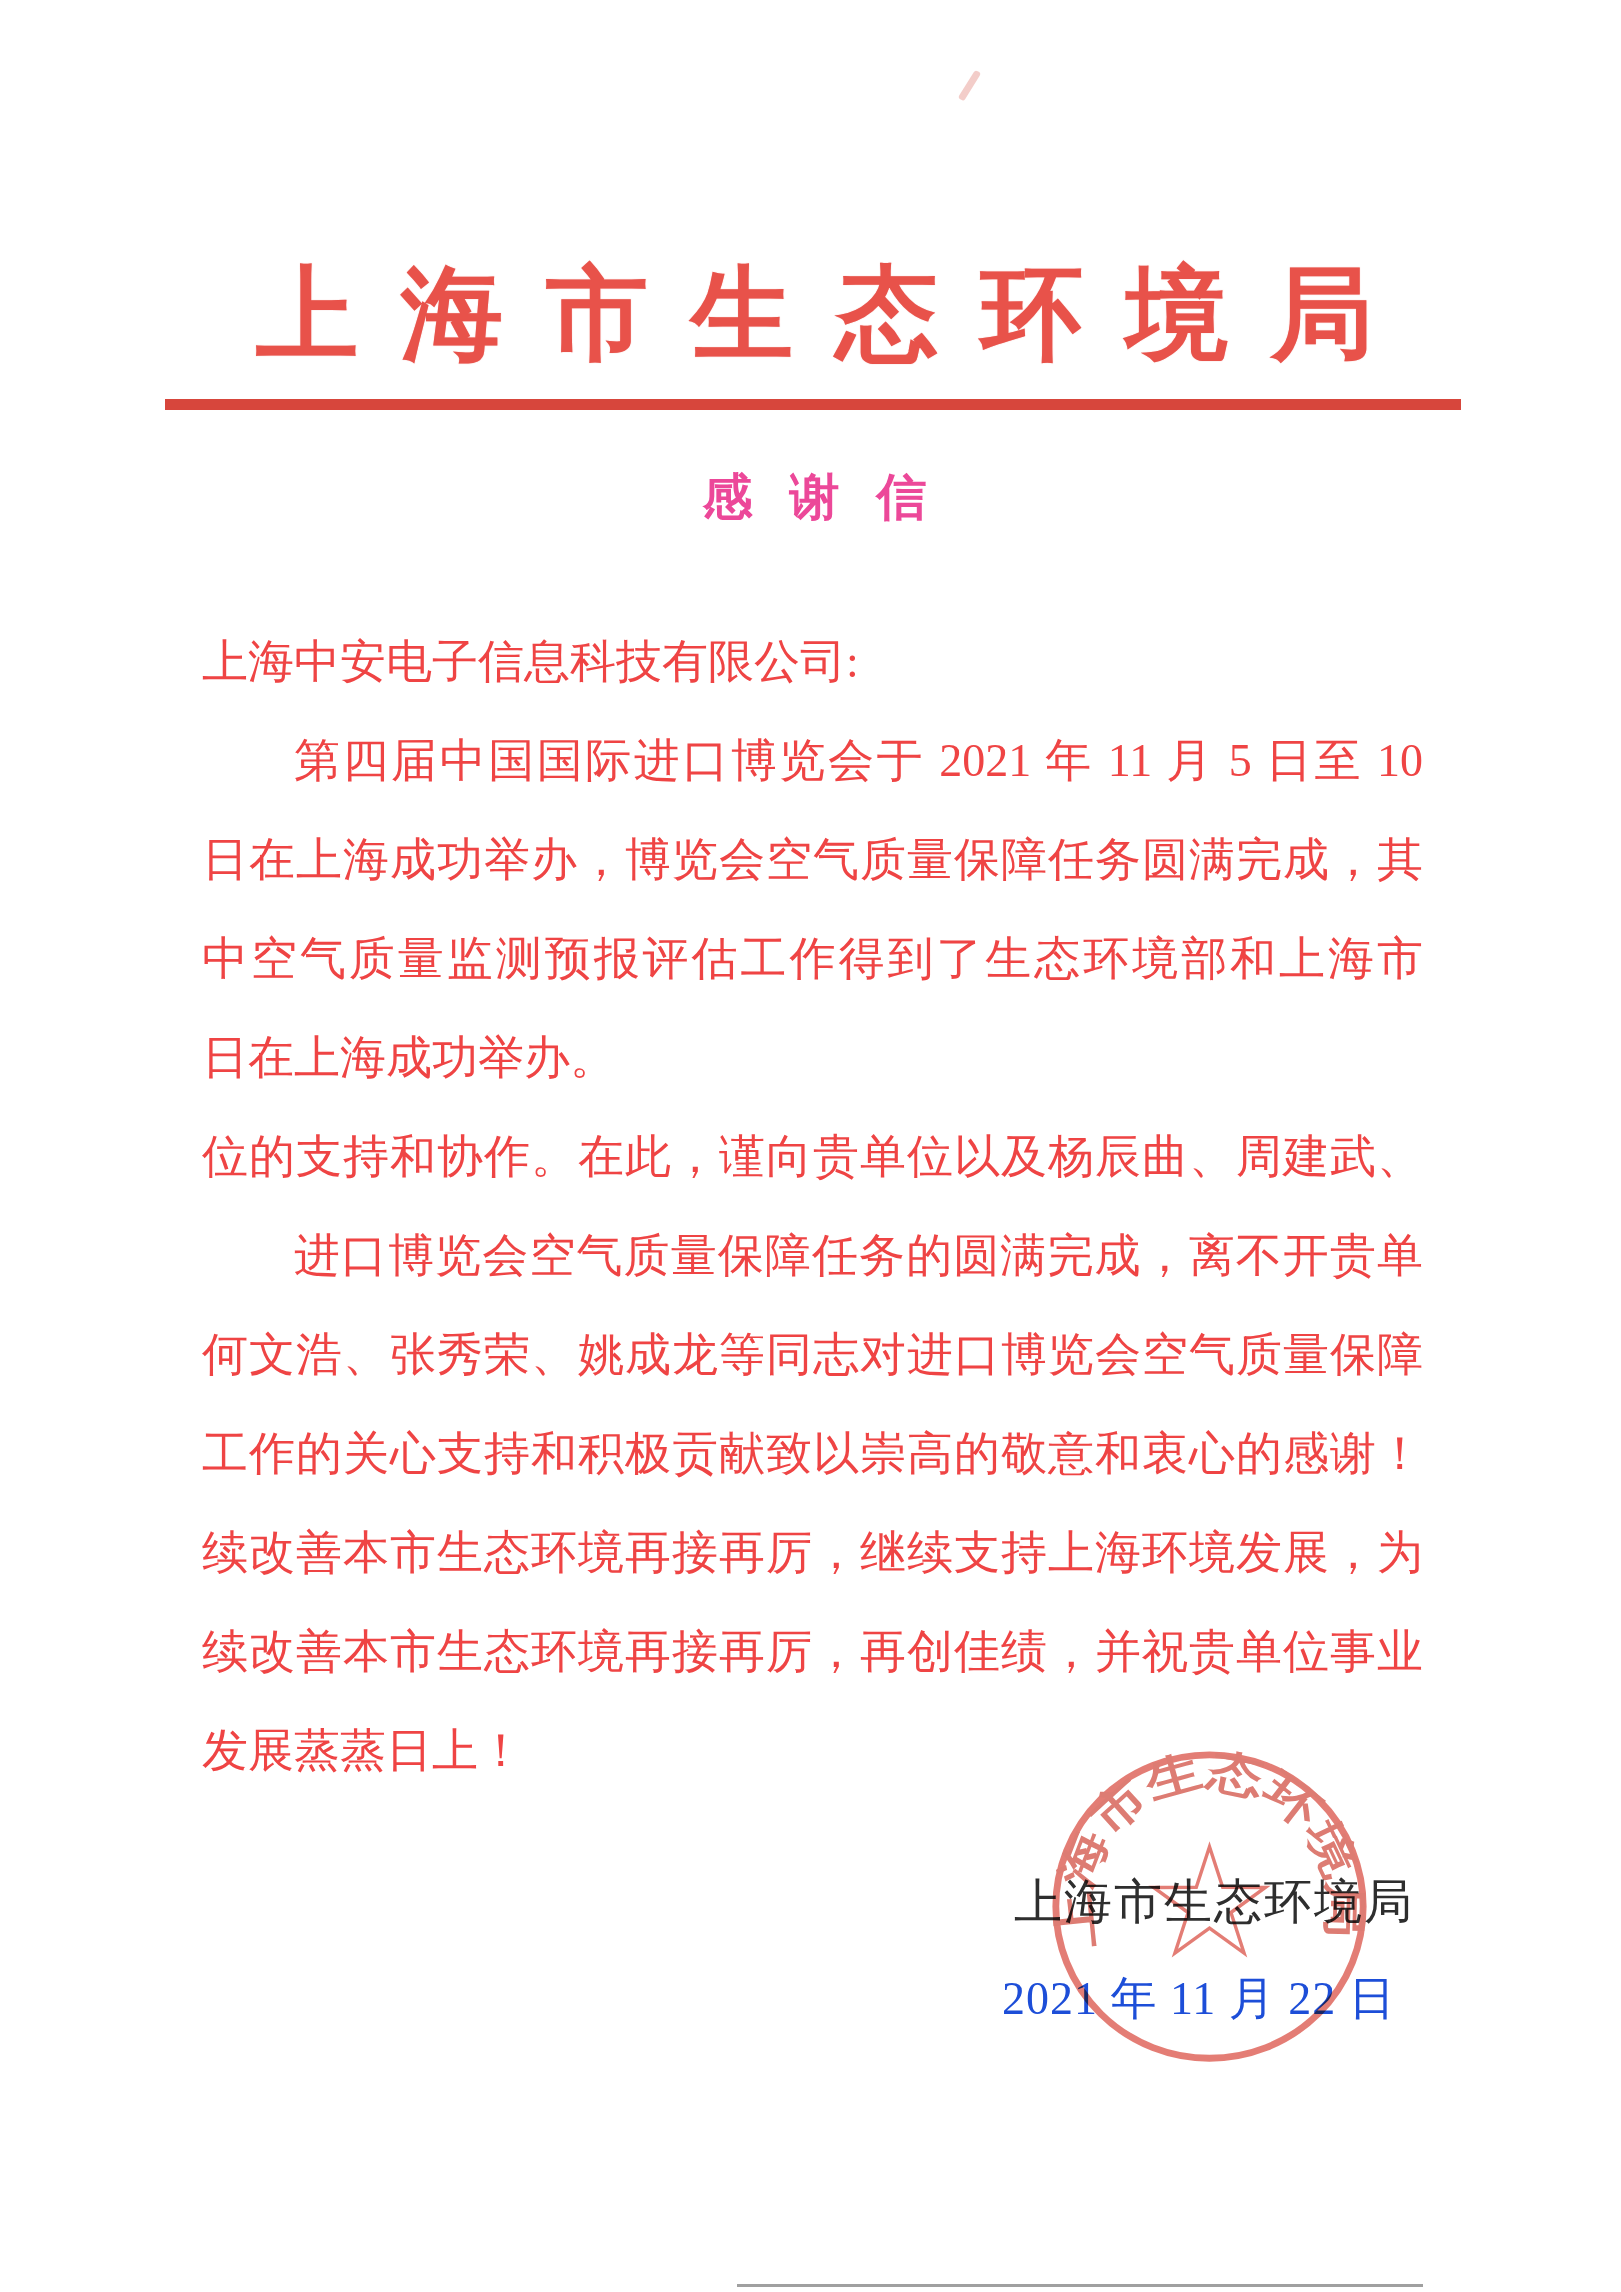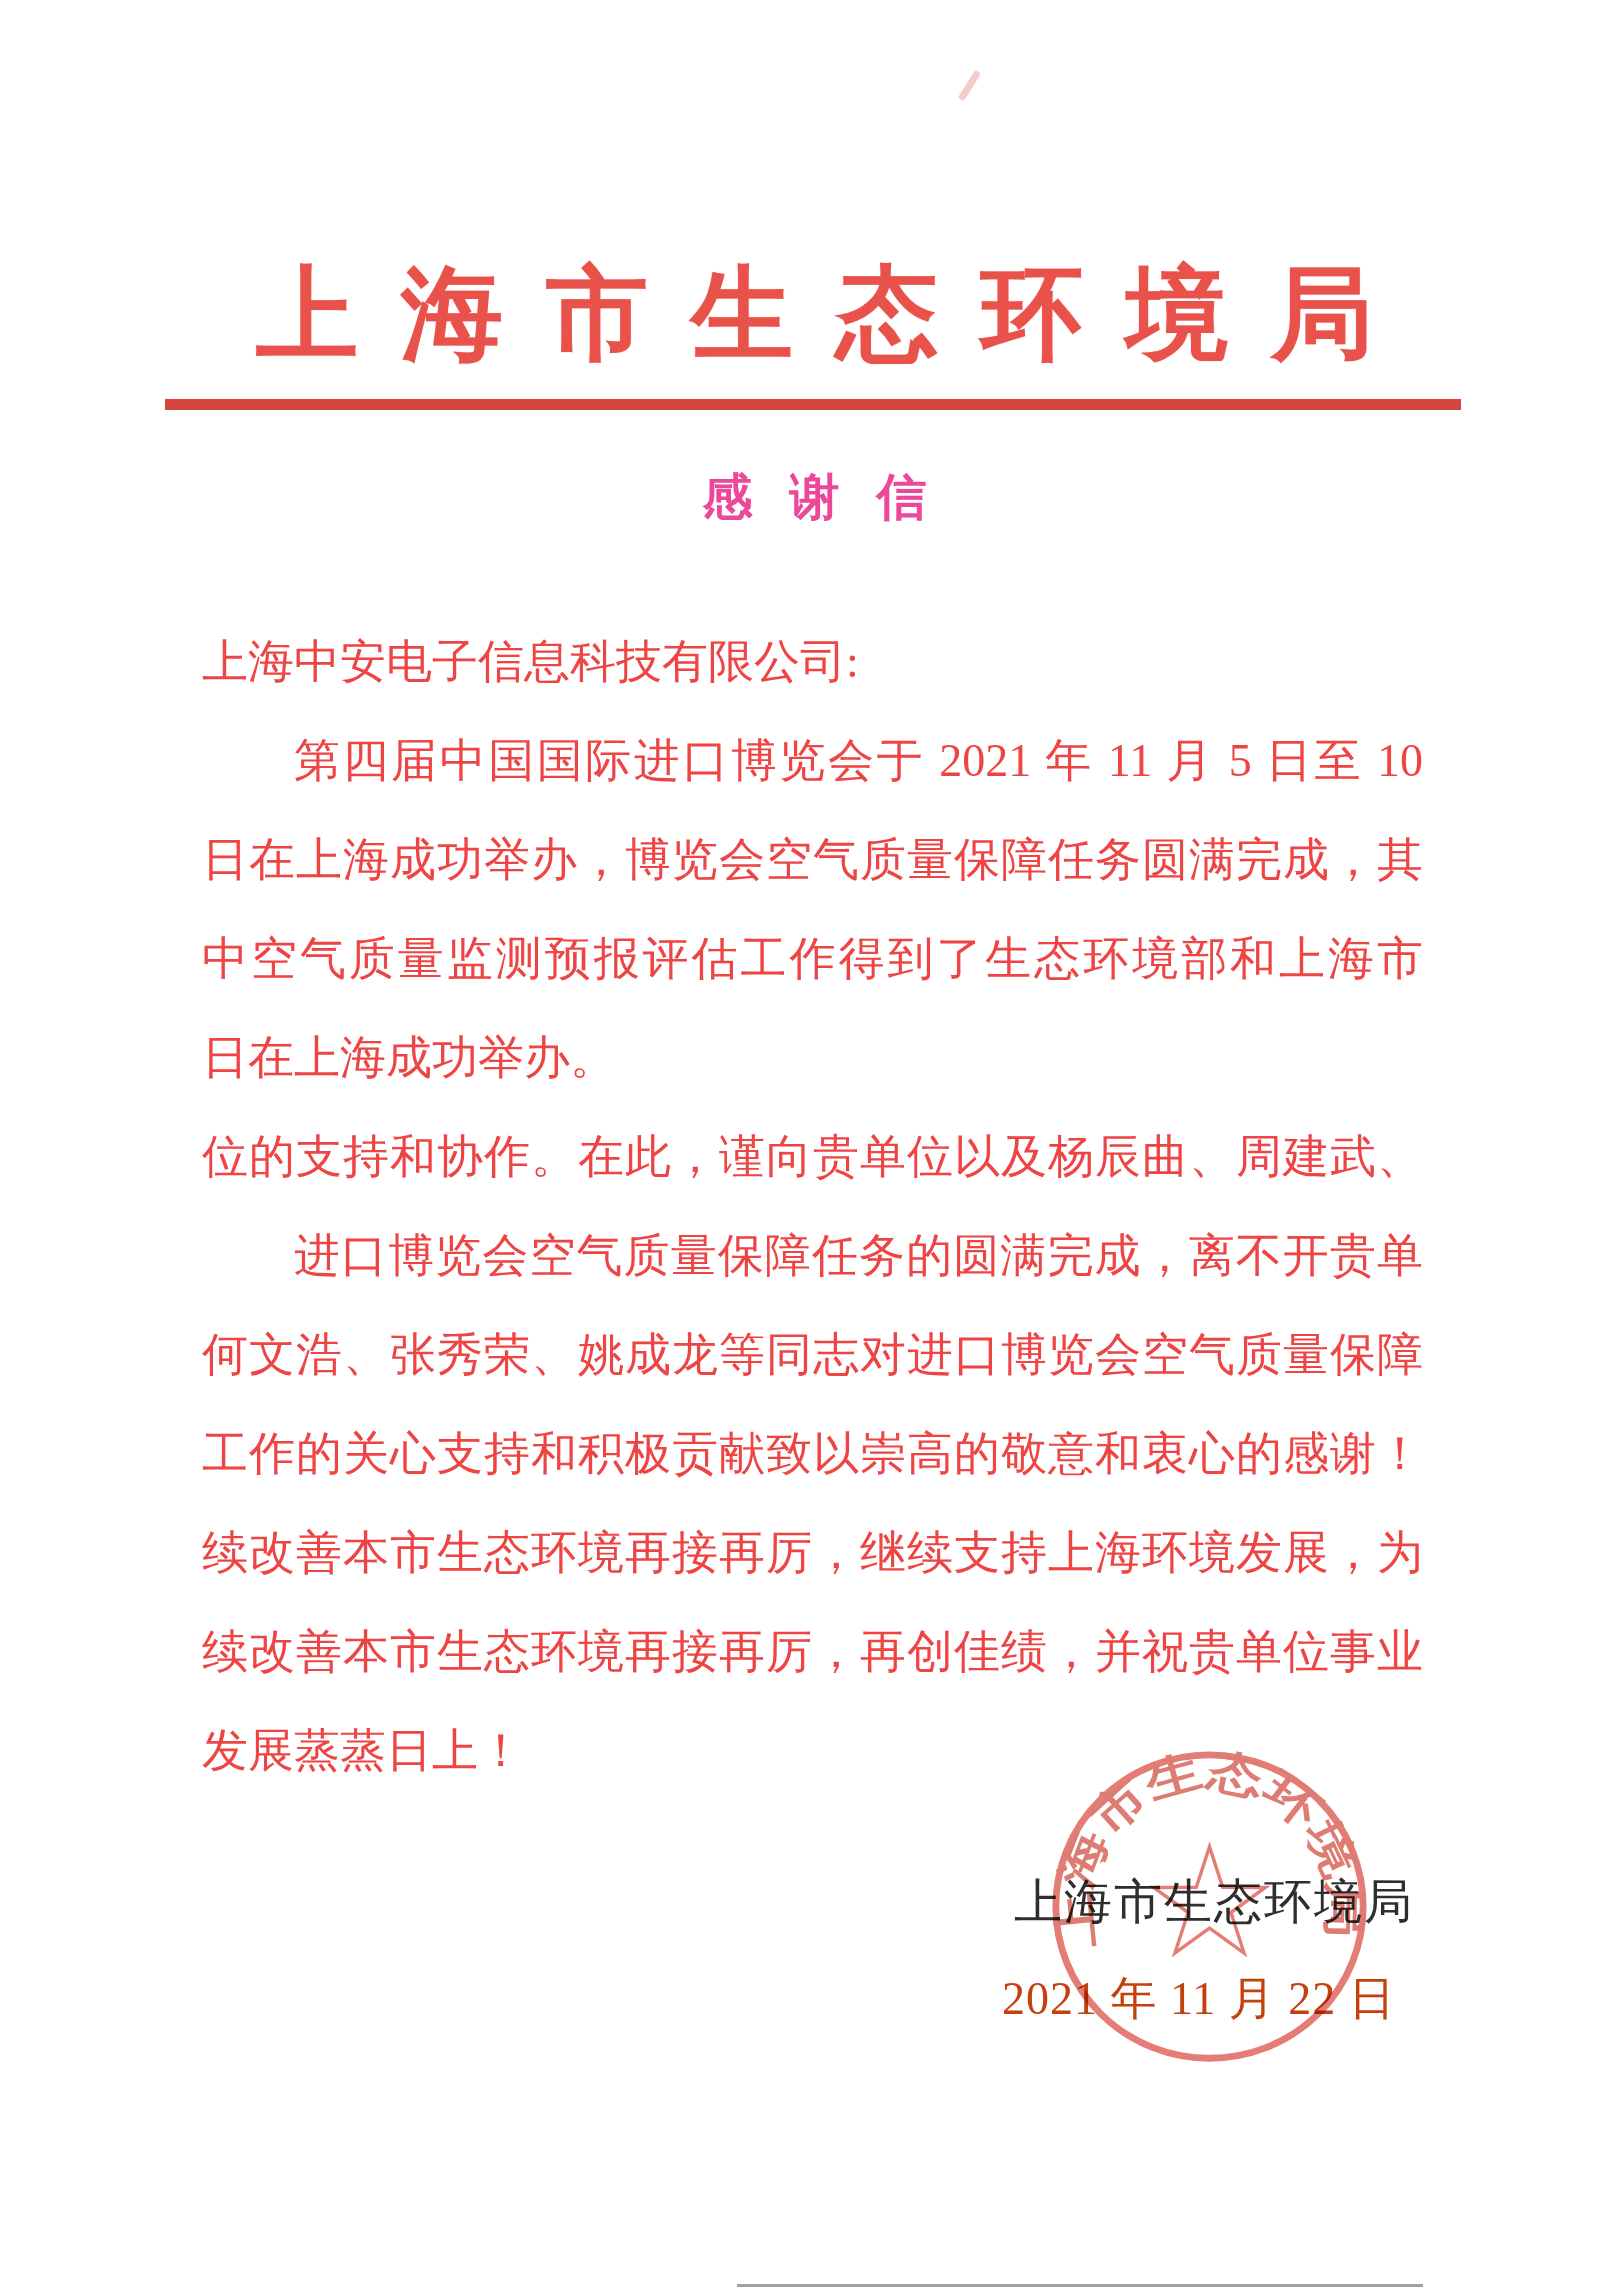--- a/index.html
+++ b/index.html
@@ -52,21 +52,21 @@
   .line.para-start{text-indent:92px;}
   .line.para-end{text-align:left;text-align-last:left;}
   
   .signature{
     position:absolute;left:1014px;top:1870px;
     font-size:48px;letter-spacing:2px;color:#2e2e2e;
     white-space:nowrap;
   }
   .date{
     position:absolute;left:1002px;top:1968px;
-    font-size:46px;letter-spacing:1px;color:#c2410c;
+    font-size:46px;letter-spacing:1px;color:#1d4ed8;
     white-space:nowrap;
   }
   
   .seal{
     position:absolute;left:1047px;top:1747px;
     width:325px;height:323px;
     mix-blend-mode:multiply;
     opacity:.88;
   }
   

